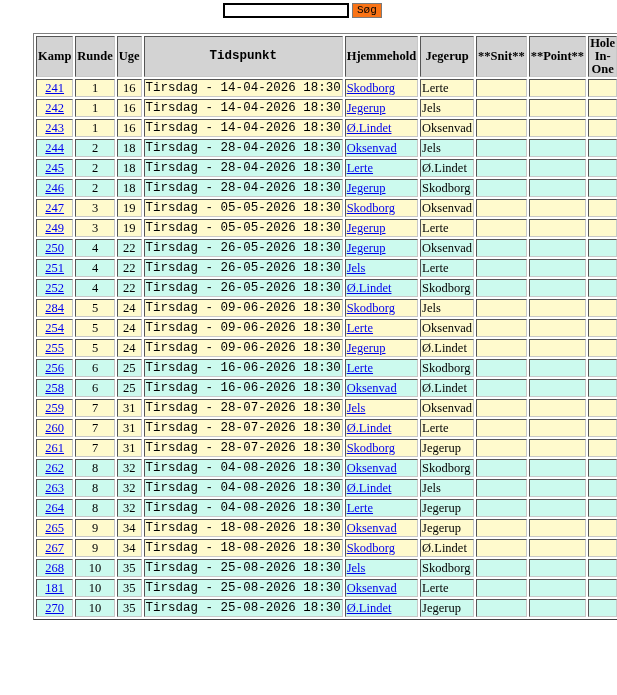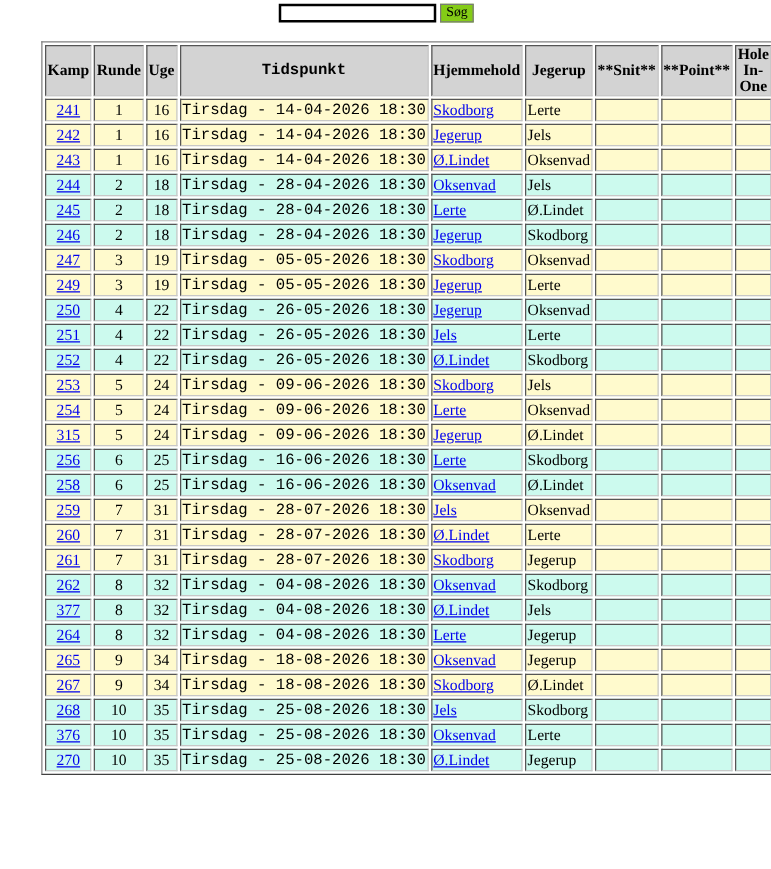--- a/index.html
+++ b/index.html
@@ -1,19 +1,19 @@
 <!DOCTYPE html>
 <html><head>
 <meta charset="utf-8">
 <style>
   html, body { margin: 0; padding: 0; background: #ffffff; }
   body { width: 617px; height: 695px; position: relative; font-family: "Liberation Serif", serif; font-size: 12.5px; color: #000; }
   .search-bar { position: absolute; top: 3px; left: 223px; display: flex; align-items: center; }
   .search-input { width: 122px; height: 11px; border: 2px solid #000; padding: 0; margin: 0; background: #fff; }
-  .search-btn { height: 15px; margin-left: 3px; padding: 0 4px; font-family: Liberation Serif, serif; font-size: 11px; line-height: 13px; border: 1px solid #7a7a7a; background: #84cc16; color: #000; }
+  .search-btn { height: 15px; margin-left: 3px; padding: 0 4px; font-family: Liberation Mono, monospace; font-size: 11px; line-height: 13px; border: 1px solid #7a7a7a; background: #f97316; color: #000; }
   table.schedule { position: absolute; top: 33px; left: 33px; border-collapse: separate; border-spacing: 2px; border: 1px solid #808080; border-right-color: #404040; border-bottom-color: #404040; }
   table.schedule th, table.schedule td { border: 1px solid #6e6e6e; border-right-color: #c8c8c8; border-bottom-color: #c8c8c8; border-top-color: #555; border-left-color: #555; padding: 0 1px; height: 16px; line-height: 16px; white-space: nowrap; }
   table.schedule th { background: #d3d3d3; font-weight: bold; height: 30px; line-height: 13px; text-align: center; }
   .c-kamp { width: 32px; text-align: center; }
   .c-runde { width: 34px; text-align: center; }
   .c-uge { width: 20px; text-align: center; }
   .c-tid { width: 132px; font-family: Liberation Mono, monospace; }
   .c-hjem { width: 67px; }
   .c-ude { width: 49px; }
   .c-snit { width: 45px; }
@@ -174,21 +174,21 @@
         <td class="c-uge">22</td>
         <td class="c-tid">Tirsdag - 26-05-2026 18:30</td>
         <td class="c-hjem"><a href="#">Ø.Lindet</a></td>
         <td class="c-ude">Skodborg</td>
         <td class="c-snit"></td>
         <td class="c-point"></td>
         <td class="c-hole"></td>
         <td class="c-last"></td>
       </tr>
       <tr class="yellow">
-        <td class="c-kamp"><a href="#">253</a></td>
+        <td class="c-kamp"><a href="#">284</a></td>
         <td class="c-runde">5</td>
         <td class="c-uge">24</td>
         <td class="c-tid">Tirsdag - 09-06-2026 18:30</td>
         <td class="c-hjem"><a href="#">Skodborg</a></td>
         <td class="c-ude">Jels</td>
         <td class="c-snit"></td>
         <td class="c-point"></td>
         <td class="c-hole"></td>
         <td class="c-last"></td>
       </tr>
@@ -198,21 +198,21 @@
         <td class="c-uge">24</td>
         <td class="c-tid">Tirsdag - 09-06-2026 18:30</td>
         <td class="c-hjem"><a href="#">Lerte</a></td>
         <td class="c-ude">Oksenvad</td>
         <td class="c-snit"></td>
         <td class="c-point"></td>
         <td class="c-hole"></td>
         <td class="c-last"></td>
       </tr>
       <tr class="yellow">
-        <td class="c-kamp"><a href="#">315</a></td>
+        <td class="c-kamp"><a href="#">255</a></td>
         <td class="c-runde">5</td>
         <td class="c-uge">24</td>
         <td class="c-tid">Tirsdag - 09-06-2026 18:30</td>
         <td class="c-hjem"><a href="#">Jegerup</a></td>
         <td class="c-ude">Ø.Lindet</td>
         <td class="c-snit"></td>
         <td class="c-point"></td>
         <td class="c-hole"></td>
         <td class="c-last"></td>
       </tr>
@@ -282,21 +282,21 @@
         <td class="c-uge">32</td>
         <td class="c-tid">Tirsdag - 04-08-2026 18:30</td>
         <td class="c-hjem"><a href="#">Oksenvad</a></td>
         <td class="c-ude">Skodborg</td>
         <td class="c-snit"></td>
         <td class="c-point"></td>
         <td class="c-hole"></td>
         <td class="c-last"></td>
       </tr>
       <tr class="mint">
-        <td class="c-kamp"><a href="#">377</a></td>
+        <td class="c-kamp"><a href="#">263</a></td>
         <td class="c-runde">8</td>
         <td class="c-uge">32</td>
         <td class="c-tid">Tirsdag - 04-08-2026 18:30</td>
         <td class="c-hjem"><a href="#">Ø.Lindet</a></td>
         <td class="c-ude">Jels</td>
         <td class="c-snit"></td>
         <td class="c-point"></td>
         <td class="c-hole"></td>
         <td class="c-last"></td>
       </tr>
@@ -342,21 +342,21 @@
         <td class="c-uge">35</td>
         <td class="c-tid">Tirsdag - 25-08-2026 18:30</td>
         <td class="c-hjem"><a href="#">Jels</a></td>
         <td class="c-ude">Skodborg</td>
         <td class="c-snit"></td>
         <td class="c-point"></td>
         <td class="c-hole"></td>
         <td class="c-last"></td>
       </tr>
       <tr class="mint">
-        <td class="c-kamp"><a href="#">376</a></td>
+        <td class="c-kamp"><a href="#">181</a></td>
         <td class="c-runde">10</td>
         <td class="c-uge">35</td>
         <td class="c-tid">Tirsdag - 25-08-2026 18:30</td>
         <td class="c-hjem"><a href="#">Oksenvad</a></td>
         <td class="c-ude">Lerte</td>
         <td class="c-snit"></td>
         <td class="c-point"></td>
         <td class="c-hole"></td>
         <td class="c-last"></td>
       </tr>

